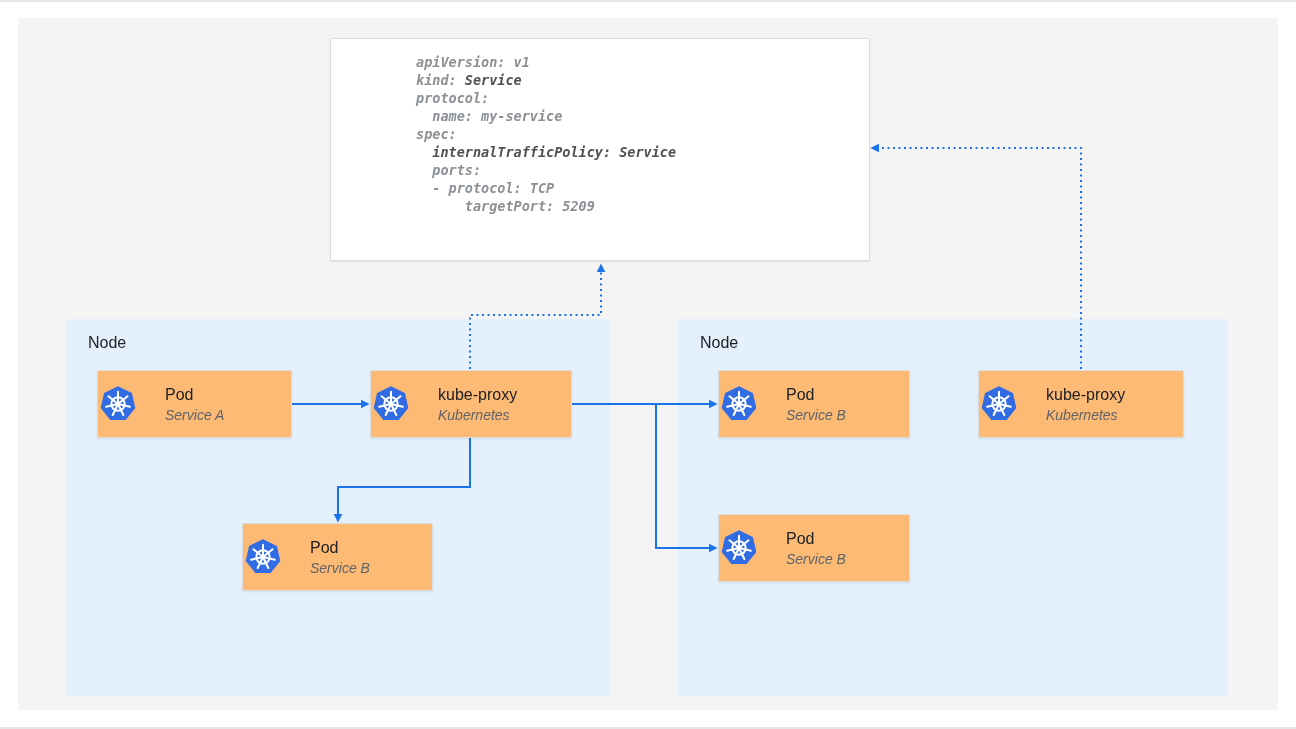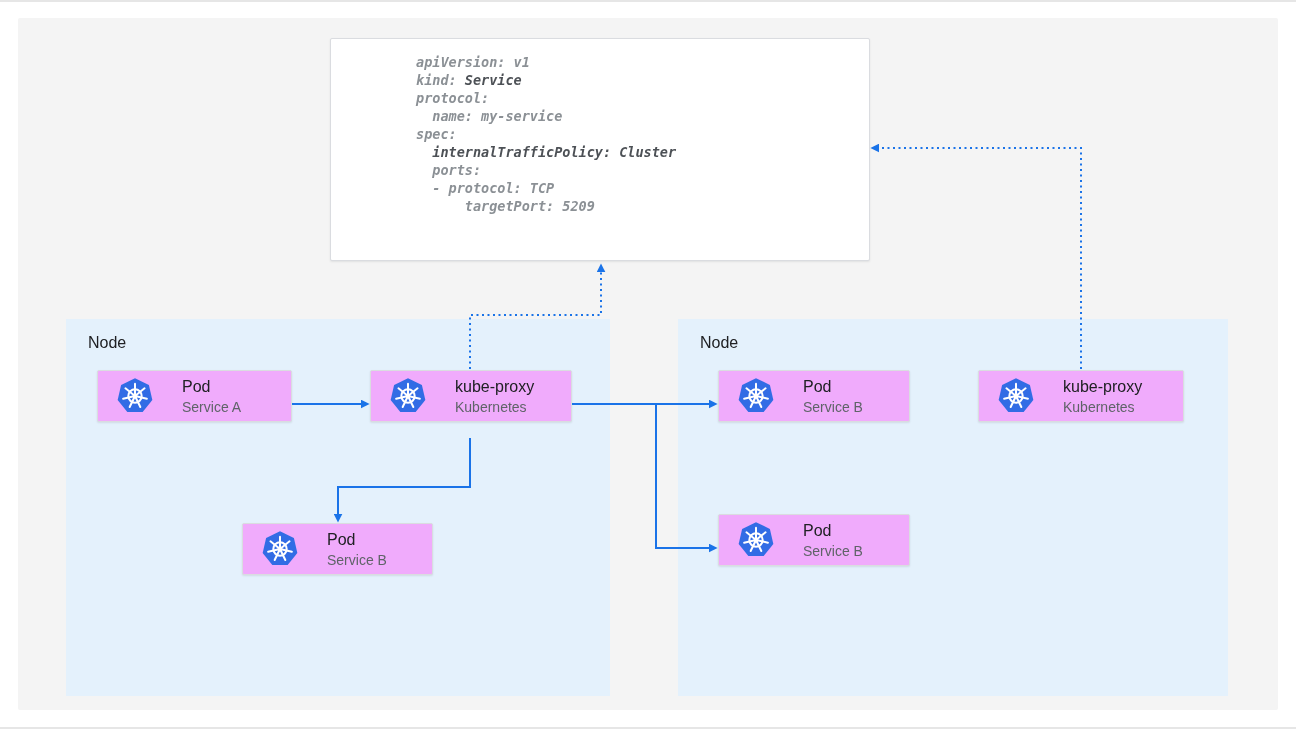--- a/index.html
+++ b/index.html
@@ -25,28 +25,28 @@
   .yline span { white-space:pre;font-weight:bold; }
   .yb { font-weight:bold; color:var(--yaml-bold,#4d5156); }
 
   
   .node { position:absolute; top:283px; height:377px; background:var(--node-bg,#e4f1fc); z-index:1;margin-top:36px; }
   .node-left  { left:66px;  width:544px; }
   .node-right { left:678px; width:550px; }
   .node-label { padding:15px 0 0 22px; font-size:16px; color:var(--title-text,#202124); }
 
   
-  .card { position:absolute; height:52px; background:#f0abfc;
+  .card { position:absolute; height:68px; background:#fdba74;
           border:1px solid var(--card-border,#dadce0); border-radius:2px;
           box-shadow:0 1px 2px rgba(60,64,67,.12);
-          display:flex; align-items:center; padding-left:17px; gap:27px; z-index:2; }
+          display:flex; align-items:center; gap:27px; z-index:2; }
   .k8s-icon { width:40px; height:40px; flex:0 0 40px; display:block; }
   .card-text { display:flex; flex-direction:column; gap:1px; }
   .card-title { font-size:16px; color:var(--title-text,#202124); line-height:20px; }
-  .card-subtitle { font-size:14px; color:var(--subtitle-text,#5f6368); line-height:18px; }
+  .card-subtitle { font-size:14px; color:var(--subtitle-text,#5f6368); line-height:18px;font-style:italic; }
 
   .c-pod-a  { left:97px;  top:370px; width:195px; }
   .c-kp-l   { left:370px; top:370px; width:202px; }
   .c-pod-bl { left:242px; top:523px; width:191px; }
   .c-pod-rt { left:718px; top:370px; width:192px; }
   .c-pod-rb { left:718px; top:514px; width:192px; }
   .c-kp-r   { left:978px; top:370px; width:206px; }
 
   
   .overlay { position:absolute; inset:0; width:1296px; height:729px;
@@ -89,21 +89,21 @@
   <div class="node node-right">
     <div class="node-label">Node</div>
   </div>
 
   <div class="yaml-box">
     <div class="yline"><span>apiVersion: v1</span></div>
     <div class="yline"><span>kind: </span><span class="yb">Service</span></div>
     <div class="yline"><span>protocol:</span></div>
     <div class="yline"><span>  name: my-service</span></div>
     <div class="yline"><span>spec:</span></div>
-    <div class="yline"><span>  </span><span class="yb">internalTrafficPolicy: Cluster</span></div>
+    <div class="yline"><span>  </span><span class="yb">internalTrafficPolicy: Service</span></div>
     <div class="yline"><span>  ports:</span></div>
     <div class="yline"><span>  - protocol: TCP</span></div>
     <div class="yline"><span>      targetPort: 5209</span></div>
   </div>
 
   <div class="card c-pod-a">
     <svg class="k8s-icon" viewBox="0 0 36 36">
         <use href="#k8s"></use>
       </svg>
     <span class="card-text">

